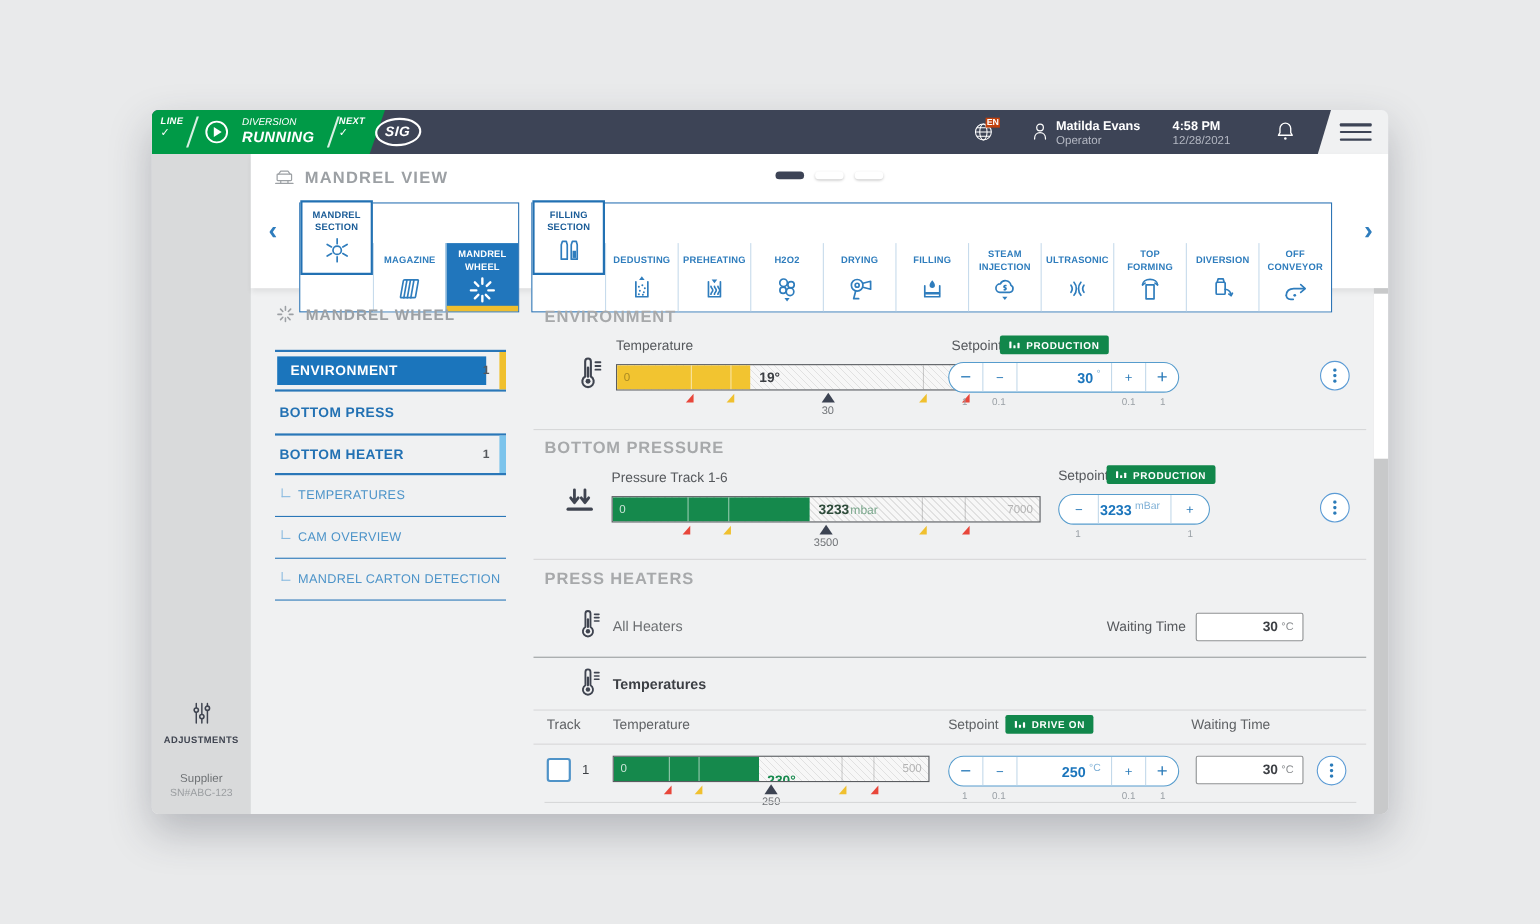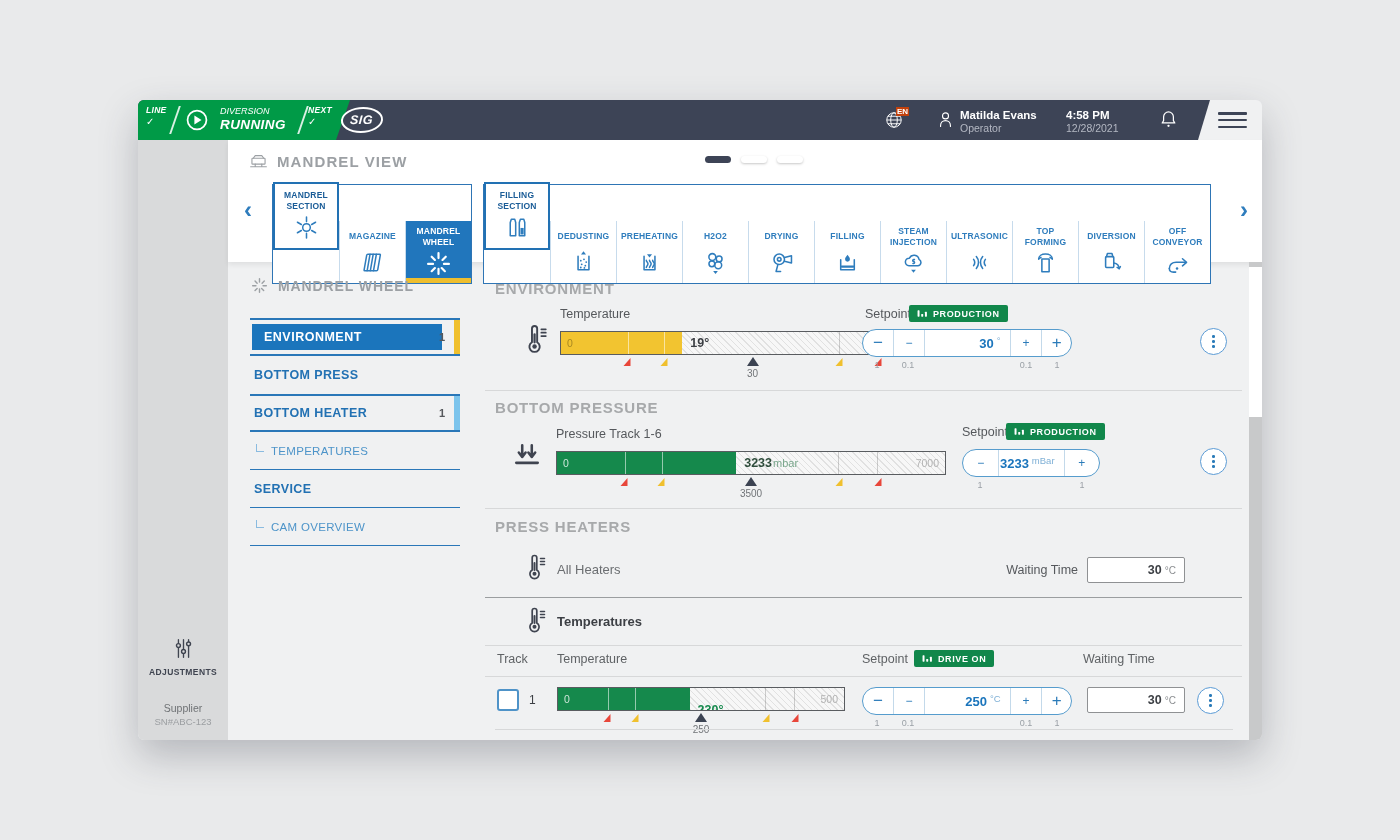--- a/index.html
+++ b/index.html
@@ -341,26 +341,27 @@
       </div>
       <div class="side-item boxed">
         <span class="lbl">BOTTOM HEATER</span>
         <span class="badge-n">1</span>
         <span class="strip" style="background: rgb(124, 196, 236);"></span>
       </div>
       <div class="side-item sub">
         <span class="corner"></span>
         <span class="lbl">TEMPERATURES</span>
       </div>
-      <div class="side-item head">
-        <span class="lbl">SERVICE</span>
-      </div>
       <div class="side-item sub">
         <span class="corner"></span>
         <span class="lbl">CAM OVERVIEW</span>
+      </div>
+      <div class="side-item sub">
+        <span class="corner"></span>
+        <span class="lbl">MANDREL CARTON DETECTION</span>
       </div>
     </div>
 
   <div class="sec-h" style="left:357px;top:180px;">ENVIRONMENT</div>
   <div class="ic-dark" style="left:378px;top:222px;width:36px;height:36px;">
       <svg viewBox="0 0 32 32" fill="none" stroke="currentColor" stroke-width="1.7" stroke-linecap="round" stroke-linejoin="round">
         <path d="M14.2 5.8a2.3 2.3 0 0 1 4.6 0V18a4.6 4.6 0 1 1-4.6 0z"></path>
         <circle cx="16.5" cy="21.8" r="2" fill="currentColor" stroke="none"></circle>
         <path d="M16.5 18v-7" stroke-width="2"></path>
         <path d="M22.5 6.5h4M22.5 9.5h4M22.5 12.5h4" stroke-width="1.5"></path>

